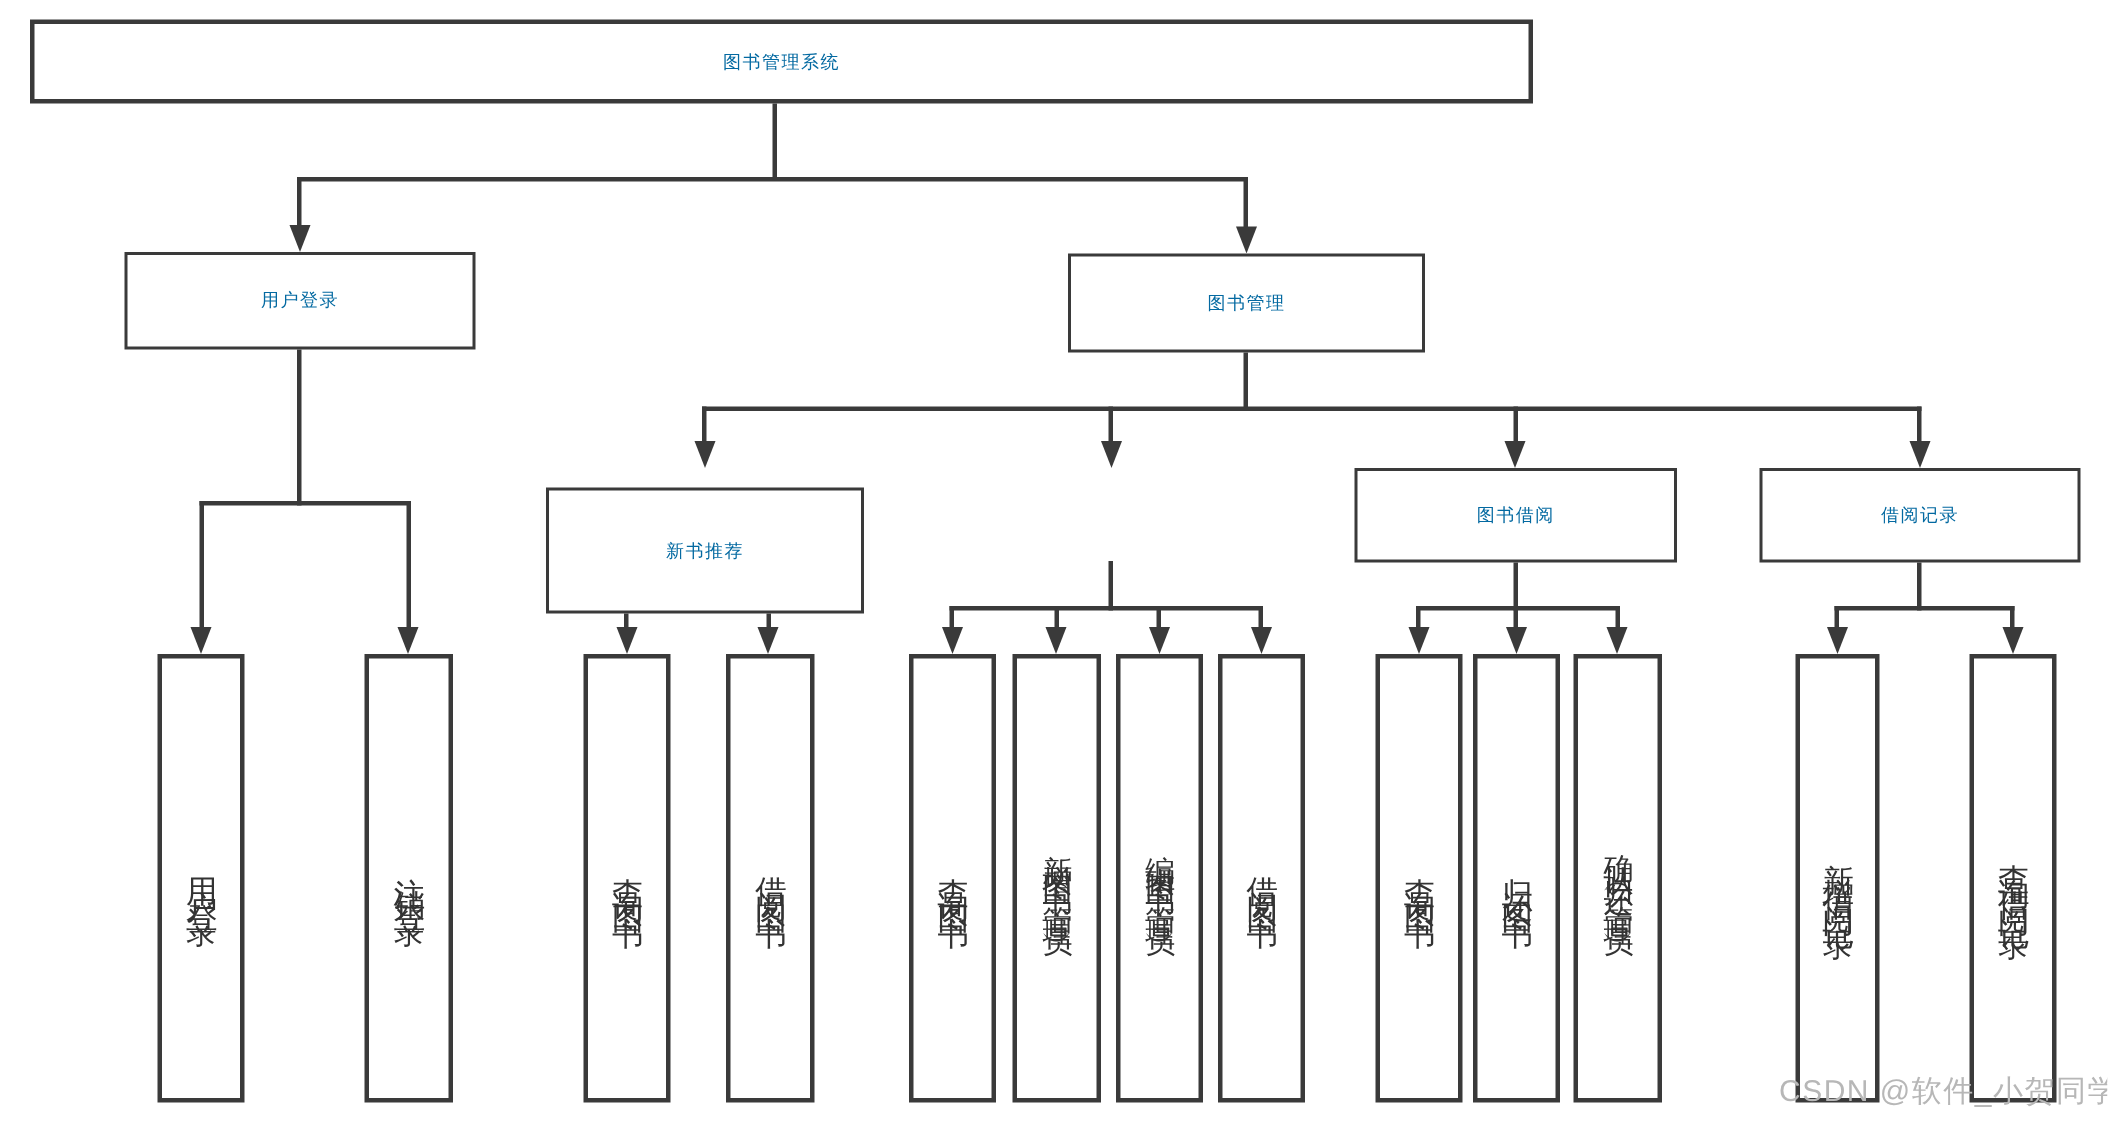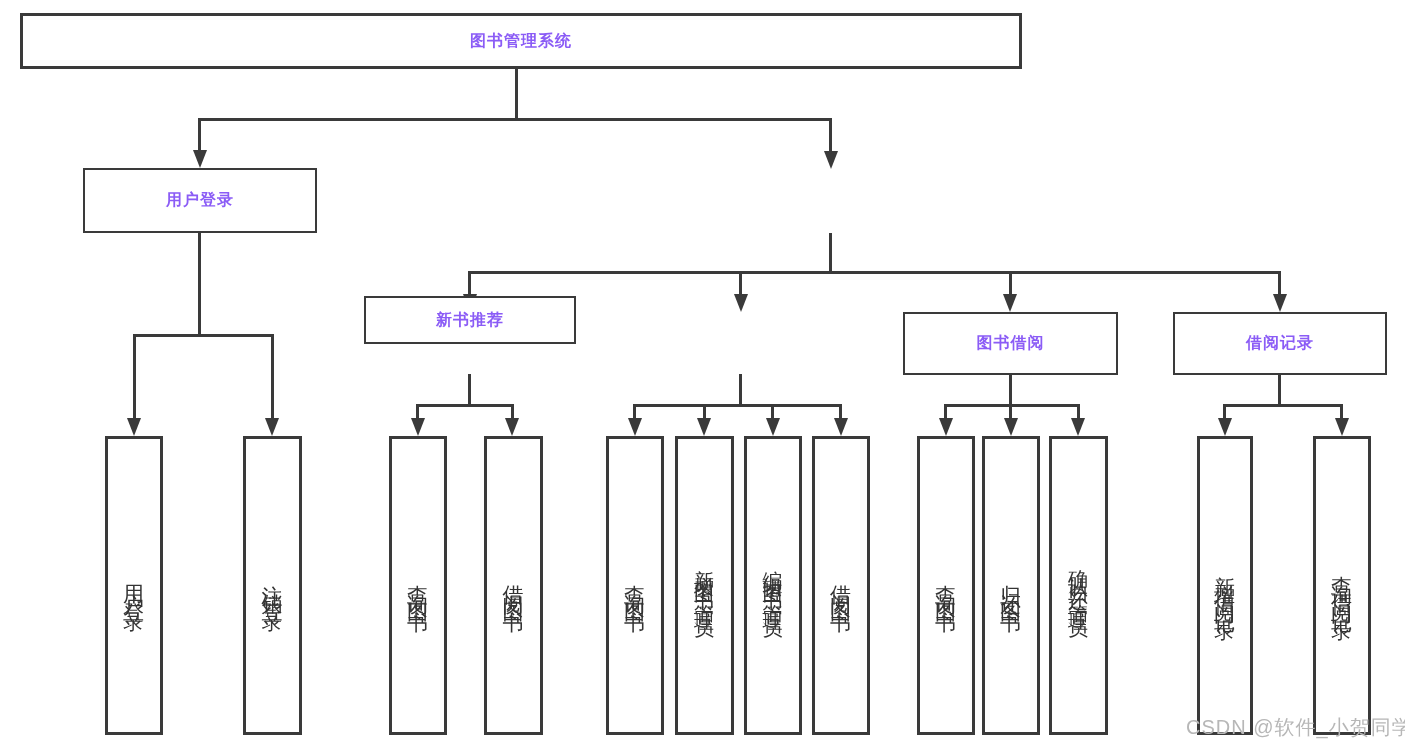--- a/index.html
+++ b/index.html
@@ -5,21 +5,21 @@
   html,body{margin:0;padding:0;background:#ffffff;}
   .canvas{
     position:relative;width:1405px;height:747px;background:#ffffff;overflow:hidden;
     font-family:"Liberation Sans","DejaVu Sans",sans-serif;color:#333333;
   }
   .box{
     position:absolute;box-sizing:border-box;background:#ffffff;
     border:2px solid #3a3a3a;display:flex;align-items:center;justify-content:center;
   }
   .box.heavy{border-width:3px;}
-  .label{font-size:16px;letter-spacing:1px;color:#8b5cf6;white-space:nowrap;font-weight:bold;}
+  .label{font-size:12px;letter-spacing:1px;color:#0369a1;white-space:nowrap;}
   .leaf{
     position:absolute;box-sizing:border-box;background:#ffffff;
     border:3px solid #3a3a3a;display:flex;align-items:center;justify-content:center;
     top:436px;height:299px;
   }
   .vtext{
     writing-mode:vertical-rl;text-orientation:mixed;
     font-size:21px;letter-spacing:9px;color:#333333;line-height:1;white-space:nowrap;
   }
   .vtext.long{letter-spacing:7px;font-size:20px;}
@@ -100,22 +100,25 @@
   <div class="vline" style="left:1340px;top:404px;height:16px;"></div>
   <div class="arrow" style="left:1335px;top:418px;"></div>
 
   <div class="box heavy" style="left:20px;top:13px;width:1002px;height:56px;">
     <span class="label">图书管理系统</span>
   </div>
 
   <div class="box" style="left:83px;top:168px;width:234px;height:65px;">
     <span class="label">用户登录</span>
   </div>
+  <div class="box" style="left:712px;top:169px;width:238px;height:66px;">
+    <span class="label">图书管理</span>
+  </div>
 
-  <div class="box" style="left:364px;top:296px;width:212px;height:48px;">
+  <div class="box" style="left:364px;top:325px;width:212px;height:84px;">
     <span class="label">新书推荐</span>
   </div>
   <div class="box" style="left:903px;top:312px;width:215px;height:63px;">
     <span class="label">图书借阅</span>
   </div>
   <div class="box" style="left:1173px;top:312px;width:214px;height:63px;">
     <span class="label">借阅记录</span>
   </div>
 
   <div class="leaf" style="left:105px;width:58px;">

